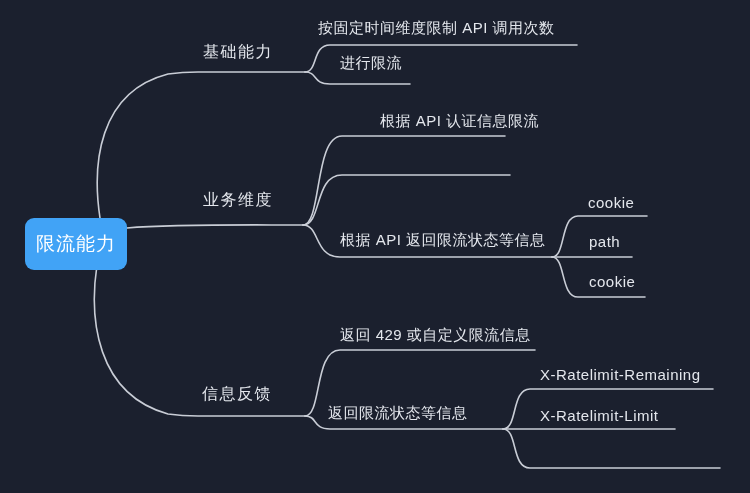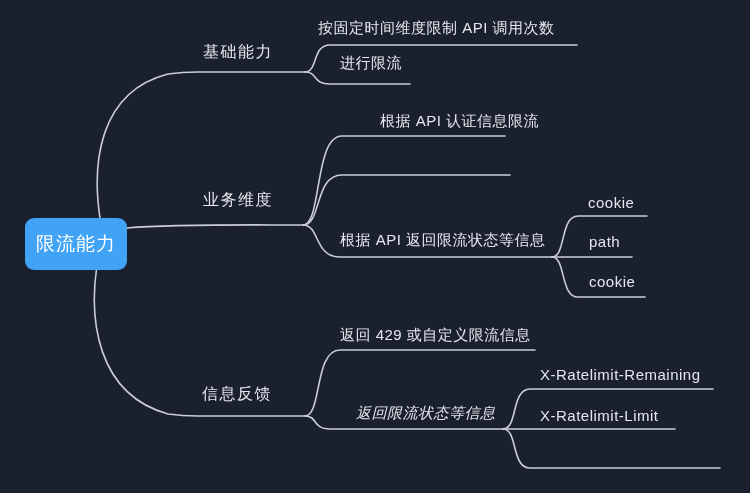--- a/index.html
+++ b/index.html
@@ -71,17 +71,17 @@
 
   <div class="node branch-label" style="left:203px;top:190px;">业务维度</div>
   <div class="node leaf" style="left:340px;top:112px;margin-left:40px;">根据 API 认证信息限流</div>
   <div class="node leaf" style="left:340px;top:231px;">根据 API 返回限流状态等信息</div>
   <div class="node leaf" style="left:588px;top:194px;">cookie</div>
   <div class="node leaf" style="left:589px;top:233px;">path</div>
   <div class="node leaf" style="left:589px;top:273px;">cookie</div>
 
   <div class="node branch-label" style="left:202px;top:384px;">信息反馈</div>
   <div class="node leaf" style="left:340px;top:326px;">返回 429 或自定义限流信息</div>
-  <div class="node leaf" style="left:356px;top:404px;font-style:italic;">返回限流状态等信息</div>
+  <div class="node leaf" style="left:328px;top:404px;">返回限流状态等信息</div>
   <div class="node leaf" style="left:540px;top:366px;">X-Ratelimit-Remaining</div>
   <div class="node leaf" style="left:540px;top:407px;">X-Ratelimit-Limit</div>
 
 </div>
 
 </body></html>

